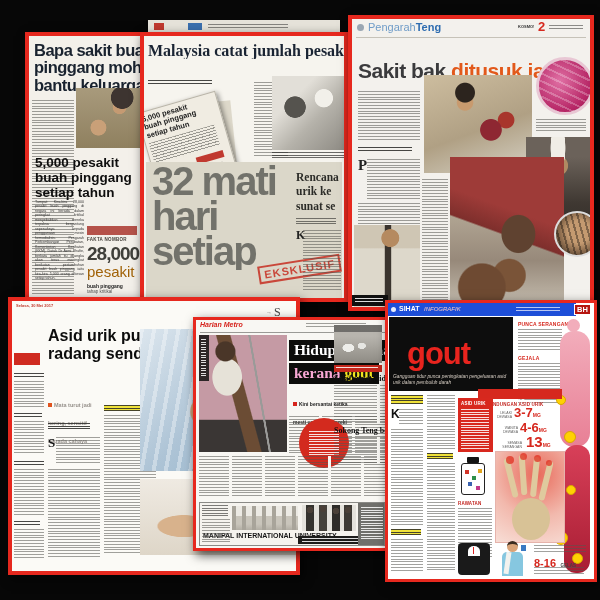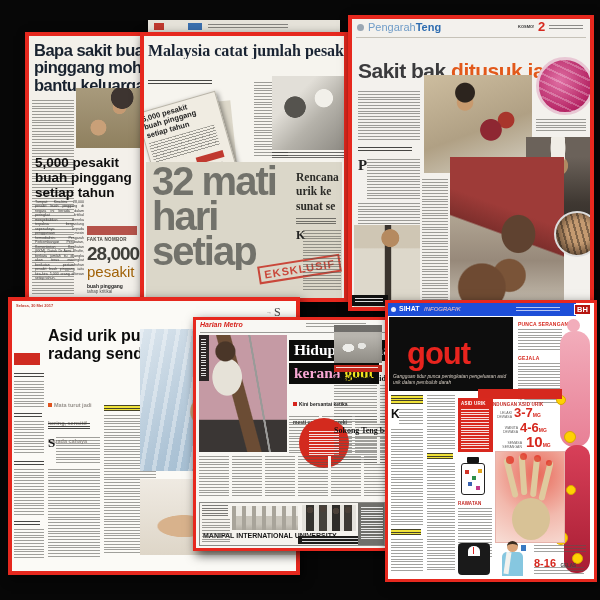--- a/index.html
+++ b/index.html
@@ -308,21 +308,21 @@
     <div class="ab" style="left:98px;top:108px;width:26px;font-size:3.5px;color:#666;text-align:right;">LELAKI DEWASA</div>
     <div class="ab" style="left:126px;top:102px;font-weight:bold;font-size:13px;color:#d6281e;">
       <span>3-7</span><span style="font-size:5px;">MG</span>
     </div>
     <div class="ab" style="left:104px;top:123px;width:26px;font-size:3.5px;color:#666;text-align:right;">WANITA DEWASA</div>
     <div class="ab" style="left:132px;top:117px;font-weight:bold;font-size:13px;color:#d6281e;">
       <span>4-6</span><span style="font-size:5px;">MG</span>
     </div>
     <div class="ab" style="left:106px;top:138px;width:28px;font-size:3.5px;color:#666;text-align:right;">SEMASA SERANGAN</div>
     <div class="ab" style="left:138px;top:130px;font-weight:bold;font-size:15px;color:#d6281e;">
-      <span>10</span><span style="font-size:5px;">MG</span>
+      <span>13</span><span style="font-size:5px;">MG</span>
     </div>
 
     <div class="ab" style="left:107px;top:148px;width:70px;height:92px;overflow:hidden;border:1px solid #e6b3ab;background:
          radial-gradient(circle at 60% 25%, #e86a5a, #f2b9ad 55%, #f8ded6);">
       <div class="bone" style="left:12px;top:6px;transform:rotate(-14deg);"></div>
       <div class="bone" style="left:24px;top:3px;transform:rotate(-4deg);"></div>
       <div class="bone" style="left:36px;top:5px;transform:rotate(6deg);"></div>
       <div class="bone" style="left:47px;top:9px;transform:rotate(14deg);"></div>
       <div class="ab" style="left:16px;top:46px;width:38px;height:42px;border-radius:50%;background:#d8c296;"></div>
       <div class="glow" style="left:10px;top:4px;width:8px;height:8px;"></div>

